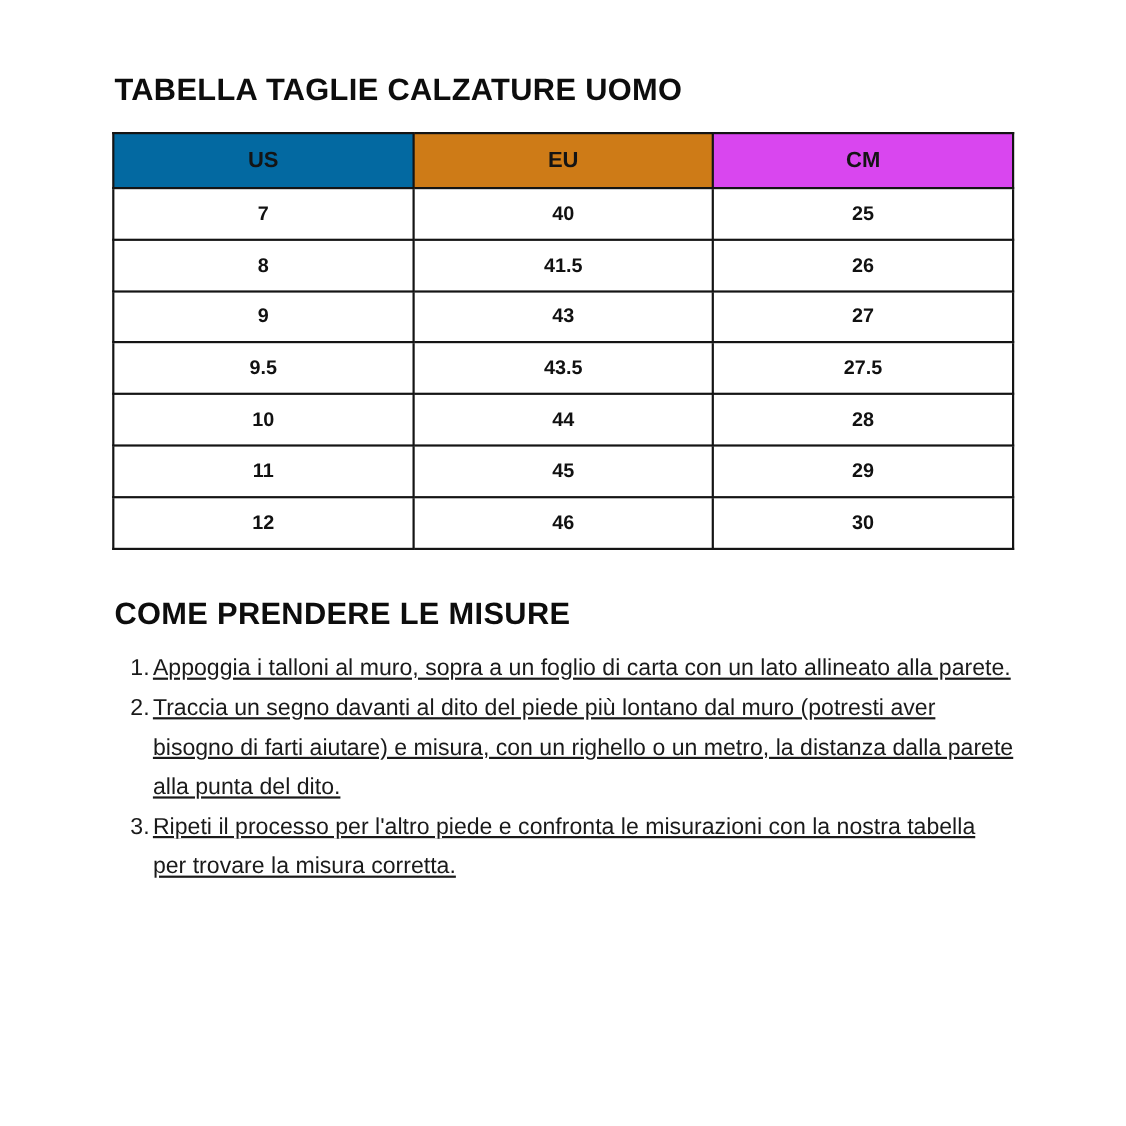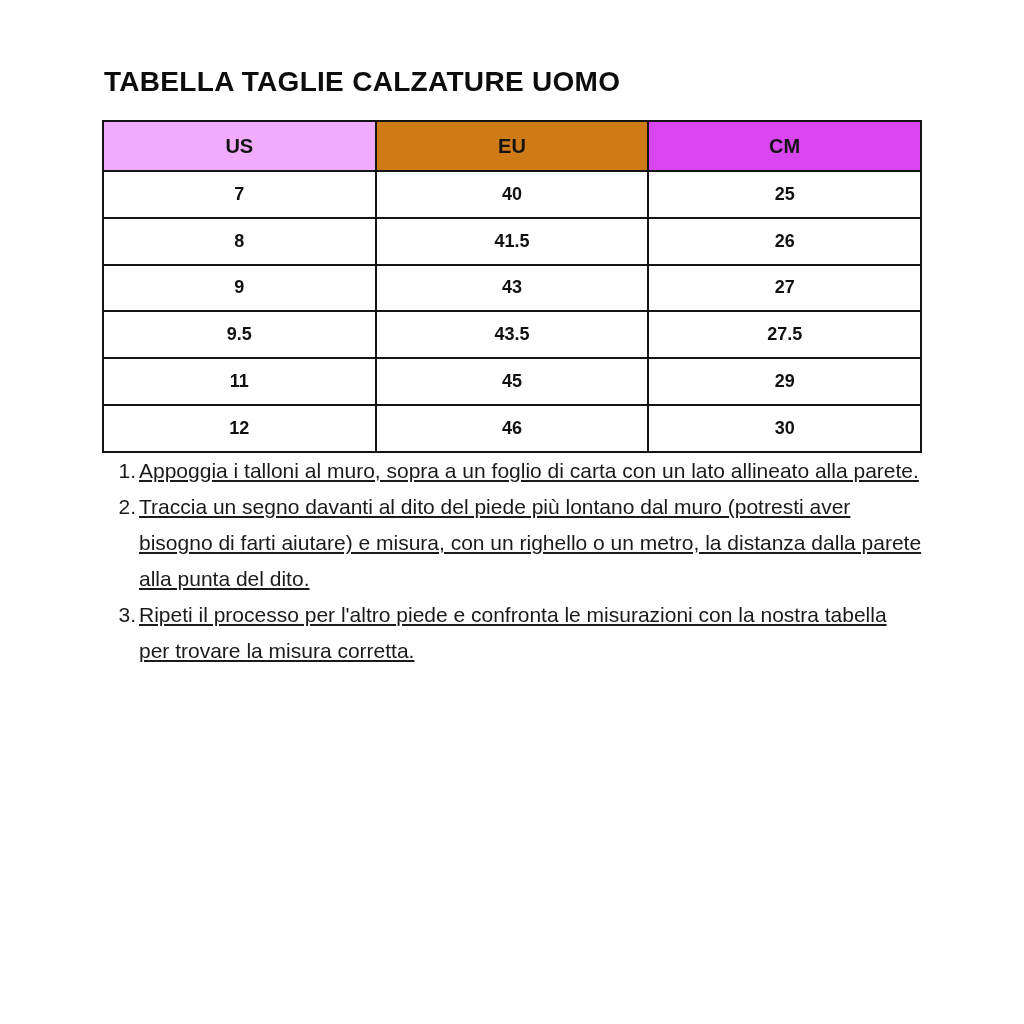--- a/index.html
+++ b/index.html
@@ -79,21 +79,21 @@
 </head>
 <body>
 
 <div class="page">
 
   <h1 class="page-title">TABELLA TAGLIE CALZATURE UOMO</h1>
 
   <table class="size-table">
     <thead>
       <tr>
-        <th style="background-color: #f0abfc; margin-top: 28px;">US</th>
+        <th style="background-color: #0369a1; margin-top: 28px;">US</th>
         <th style="background-color: rgb(206, 123, 23);">EU</th>
         <th style="background-color: #d946ef;">CM</th>
       </tr>
     </thead>
     <tbody>
       <tr>
         <td>7</td>
         <td>40</td>
         <td>25</td>
       </tr>
@@ -106,32 +106,38 @@
         <td>9</td>
         <td>43</td>
         <td>27</td>
       </tr>
       <tr>
         <td>9.5</td>
         <td>43.5</td>
         <td>27.5</td>
       </tr>
       <tr>
+        <td>10</td>
+        <td>44</td>
+        <td>28</td>
+      </tr>
+      <tr>
         <td>11</td>
         <td>45</td>
         <td>29</td>
       </tr>
       <tr>
         <td>12</td>
         <td>46</td>
         <td>30</td>
       </tr>
     </tbody>
   </table>
 
+  <h2 class="section-title">COME PRENDERE LE MISURE</h2>
 
   <div class="instructions">
     <div class="instruction-item">
       <span class="instruction-number">1.</span>
       <span class="instruction-text">Appoggia i talloni al muro, sopra a un foglio di carta con un lato allineato alla parete.</span>
     </div>
     <div class="instruction-item">
       <span class="instruction-number">2.</span>
       <span class="instruction-text">Traccia un segno davanti al dito del piede più lontano dal muro (potresti aver bisogno di farti aiutare) e misura, con un righello o un metro, la distanza dalla parete alla punta del dito.</span>
     </div>

